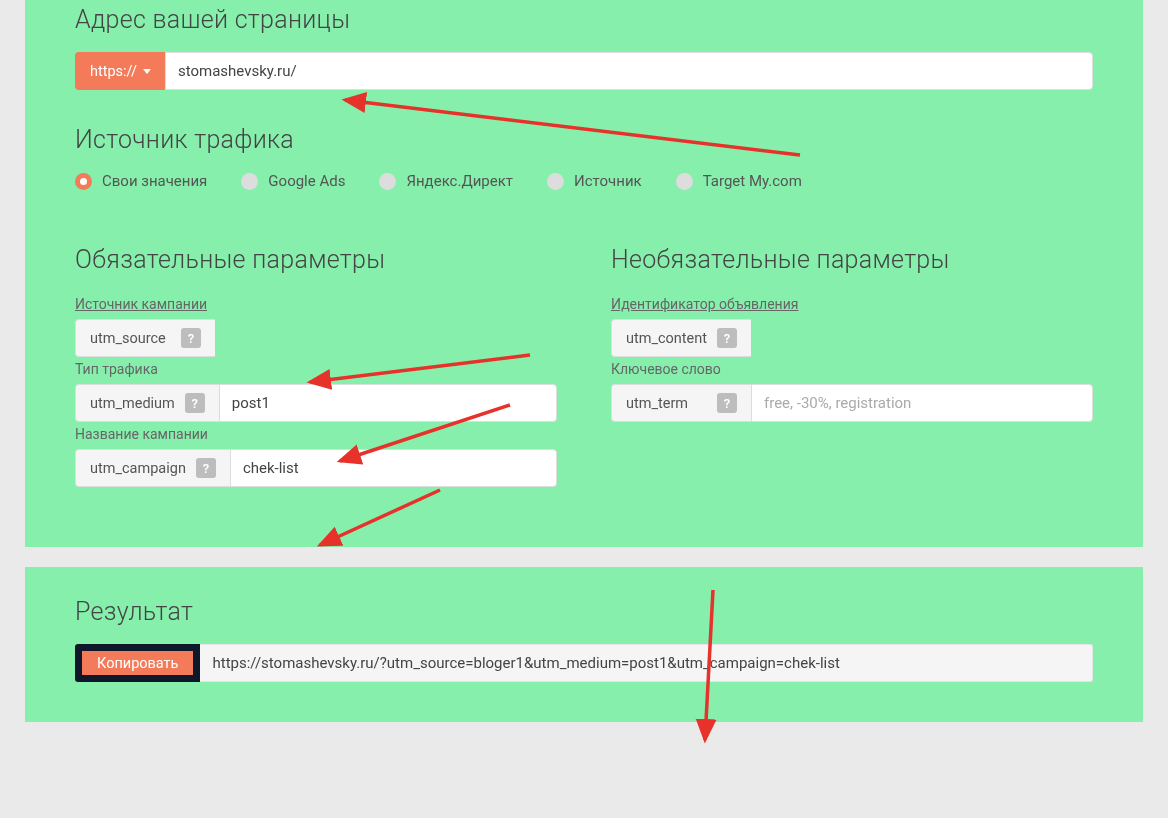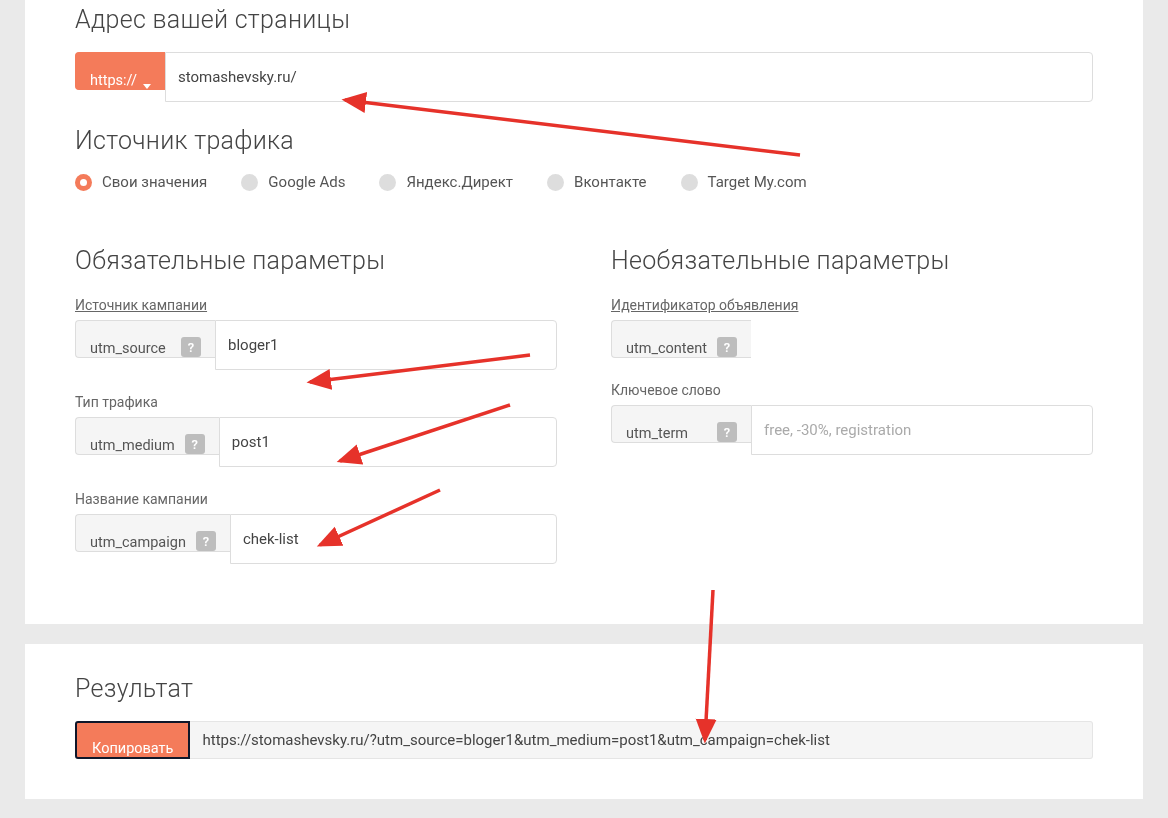--- a/index.html
+++ b/index.html
@@ -7,40 +7,40 @@
     font-family: -apple-system, BlinkMacSystemFont, "Segoe UI", Roboto, "Helvetica Neue", sans-serif;
     background: #eaeaea;
     color: #555;
     font-size: 15px;
     width: 1168px;
     height: 818px;
     overflow: hidden;
     position: relative;
   }
   .card {
-    background: #ffffff;
+    background: #86efac;
     margin: 0 25px;
     padding: 30px 50px 40px 50px;
   }
   .card-1 { padding-top: 5px; padding-bottom: 60px; }
   .card-2 { margin-top: 20px; padding-top: 30px; }
   h2 {
     font-weight: 300;
     font-size: 25px;
     color: #444;
     margin-bottom: 18px;
     letter-spacing: .3px;
   }
   .input-group {
     display: flex;
     width: 100%;
   }
   .addon {
     display: flex;
-    align-items: flex-end;
+    align-items: center;
     padding: 0 14px;
     height: 38px;
     font-size: 14.5px;
     border: 1px solid #ddd;
     border-right: none;
     border-radius: 4px 0 0 4px;
     white-space: nowrap;
   }
   .addon-accent {
     background: #f47b5a;
@@ -68,32 +68,32 @@
     justify-content: center;
     width: 20px; height: 20px;
     border-radius: 3px;
     background: #bdbdbd;
     color: #fff;
     font-size: 13px;
     font-weight: 600;
   }
   .text-input {
     flex: 1;
-    height: 50px;
+    height: 38px;
     padding: 0 12px;
     font-size: 15px;
     border: 1px solid #ddd;
     border-radius: 0 4px 4px 0;
     color: #444;
     background: #fff;
     outline: none;
     font-family: inherit;
   }
   .text-input::placeholder { color: #aaa; }
-  .section-traffic { margin-top: 24px; }
+  .section-traffic { margin-top: 35px; }
   .radio-row {
     display: flex;
     gap: 34px;
     margin-top: 14px;
   }
   .radio {
     display: flex;
     align-items: center;
     gap: 10px;
     font-size: 15px;
@@ -118,36 +118,36 @@
   .cols {
     display: flex;
     gap: 54px;
     margin-top: 55px;
   }
   .col { flex: 1; }
   label.small {
     display: block;
     font-size: 14px;
     color: #666;
-    margin-top: 24px;
+    margin-top: 4px;
     margin-bottom: 7px;
   }
   label.small:first-of-type { margin-top: 22px; text-decoration: underline; }
   .result-row { display: flex; width: 100%; }
   .btn-copy {
     background: #f47b5a;
     color: #fff;
-    border: 2px solid #0f172a;
+    border: 7px solid #0f172a;
     border-radius: 3px 0 0 3px;
     padding: 0 15px;
     height: 38px;
     font-size: 14.5px;
     cursor: pointer;
     display: flex;
-    align-items: flex-end;
+    align-items: center;
   }
   .result-box {
     flex: 1;
     background: #f5f5f5;
     border: 1px solid #e5e5e5;
     border-left: none;
     border-radius: 0 3px 3px 0;
     height: 38px;
     display: flex;
     align-items: center;
@@ -189,40 +189,39 @@
       <div class="radio">
         <span class="radio-circle"></span>
         <span>Google Ads</span>
       </div>
       <div class="radio">
         <span class="radio-circle"></span>
         <span>Яндекс.Директ</span>
       </div>
       <div class="radio">
         <span class="radio-circle"></span>
-        <span>Вконтакте</span>
+        <span>Источник</span>
       </div>
       <div class="radio">
         <span class="radio-circle"></span>
         <span>Target My.com</span>
       </div>
     </div>
   </div>
 
   <div class="cols">
     <div class="col">
       <h2>Обязательные параметры</h2>
 
       <label class="small">Источник кампании</label>
       <div class="input-group">
         <div class="addon addon-plain">
           <span>utm_source</span>
           <span class="help">?</span>
         </div>
-        <input class="text-input" type="text" value="bloger1" style="">
       </div>
 
       <label class="small">Тип трафика</label>
       <div class="input-group">
         <div class="addon addon-plain">
           <span>utm_medium</span>
           <span class="help">?</span>
         </div>
         <input class="text-input" type="text" value="post1" style="">
       </div>

